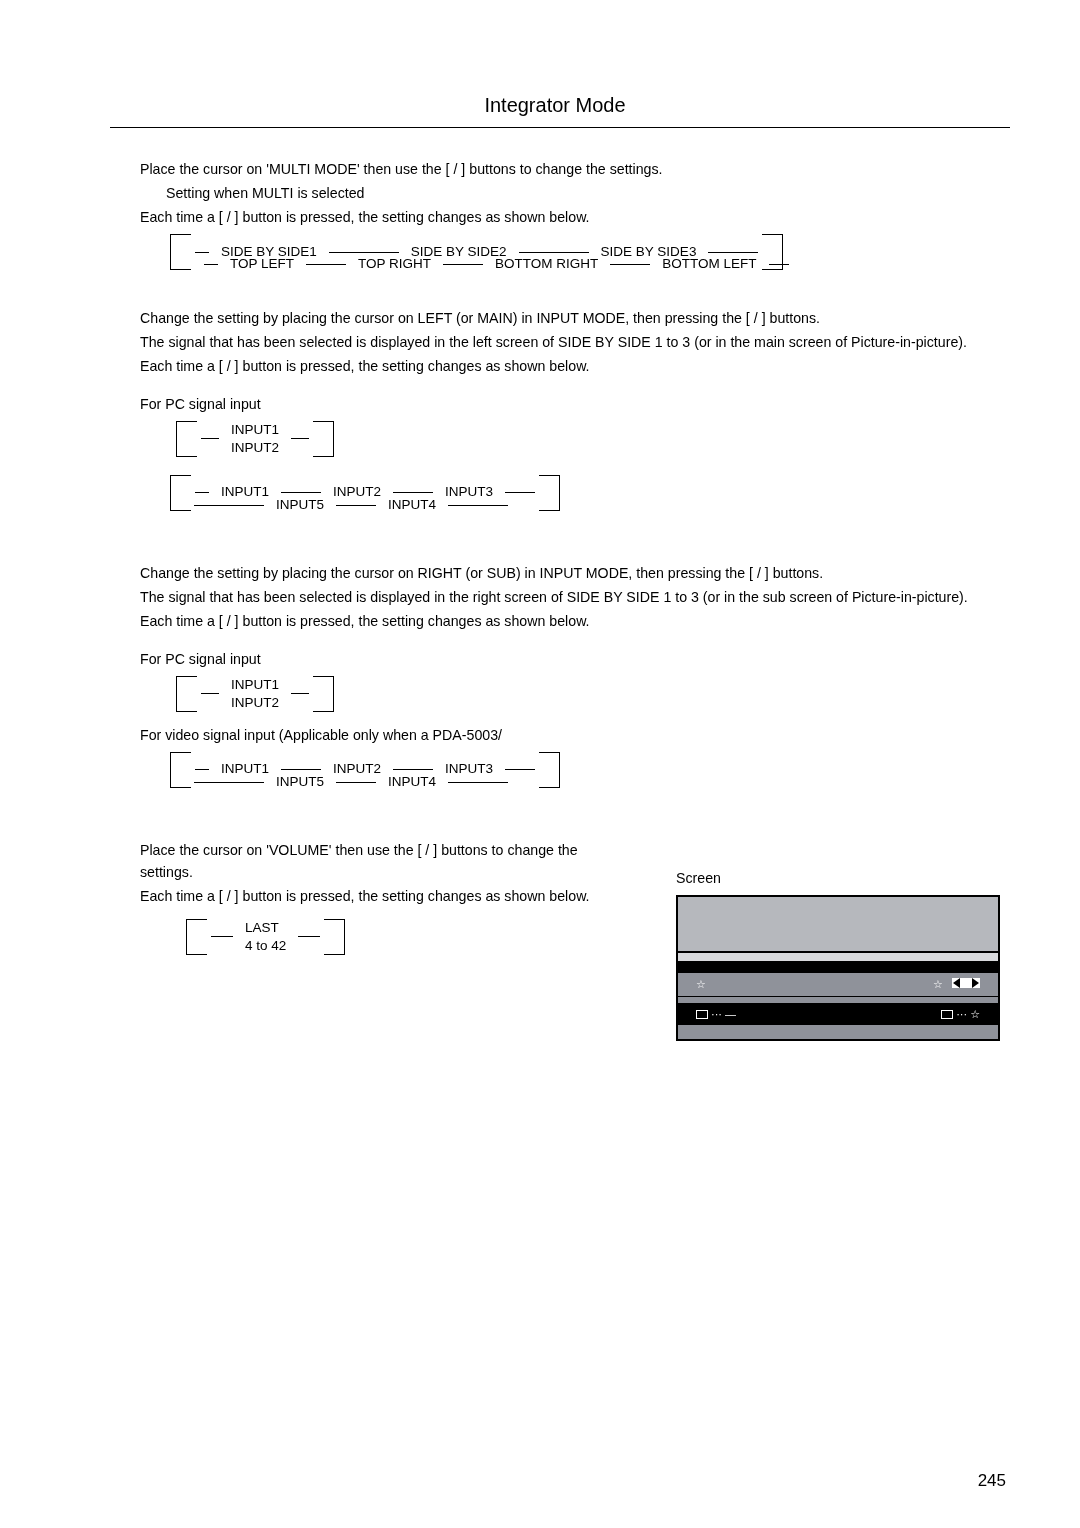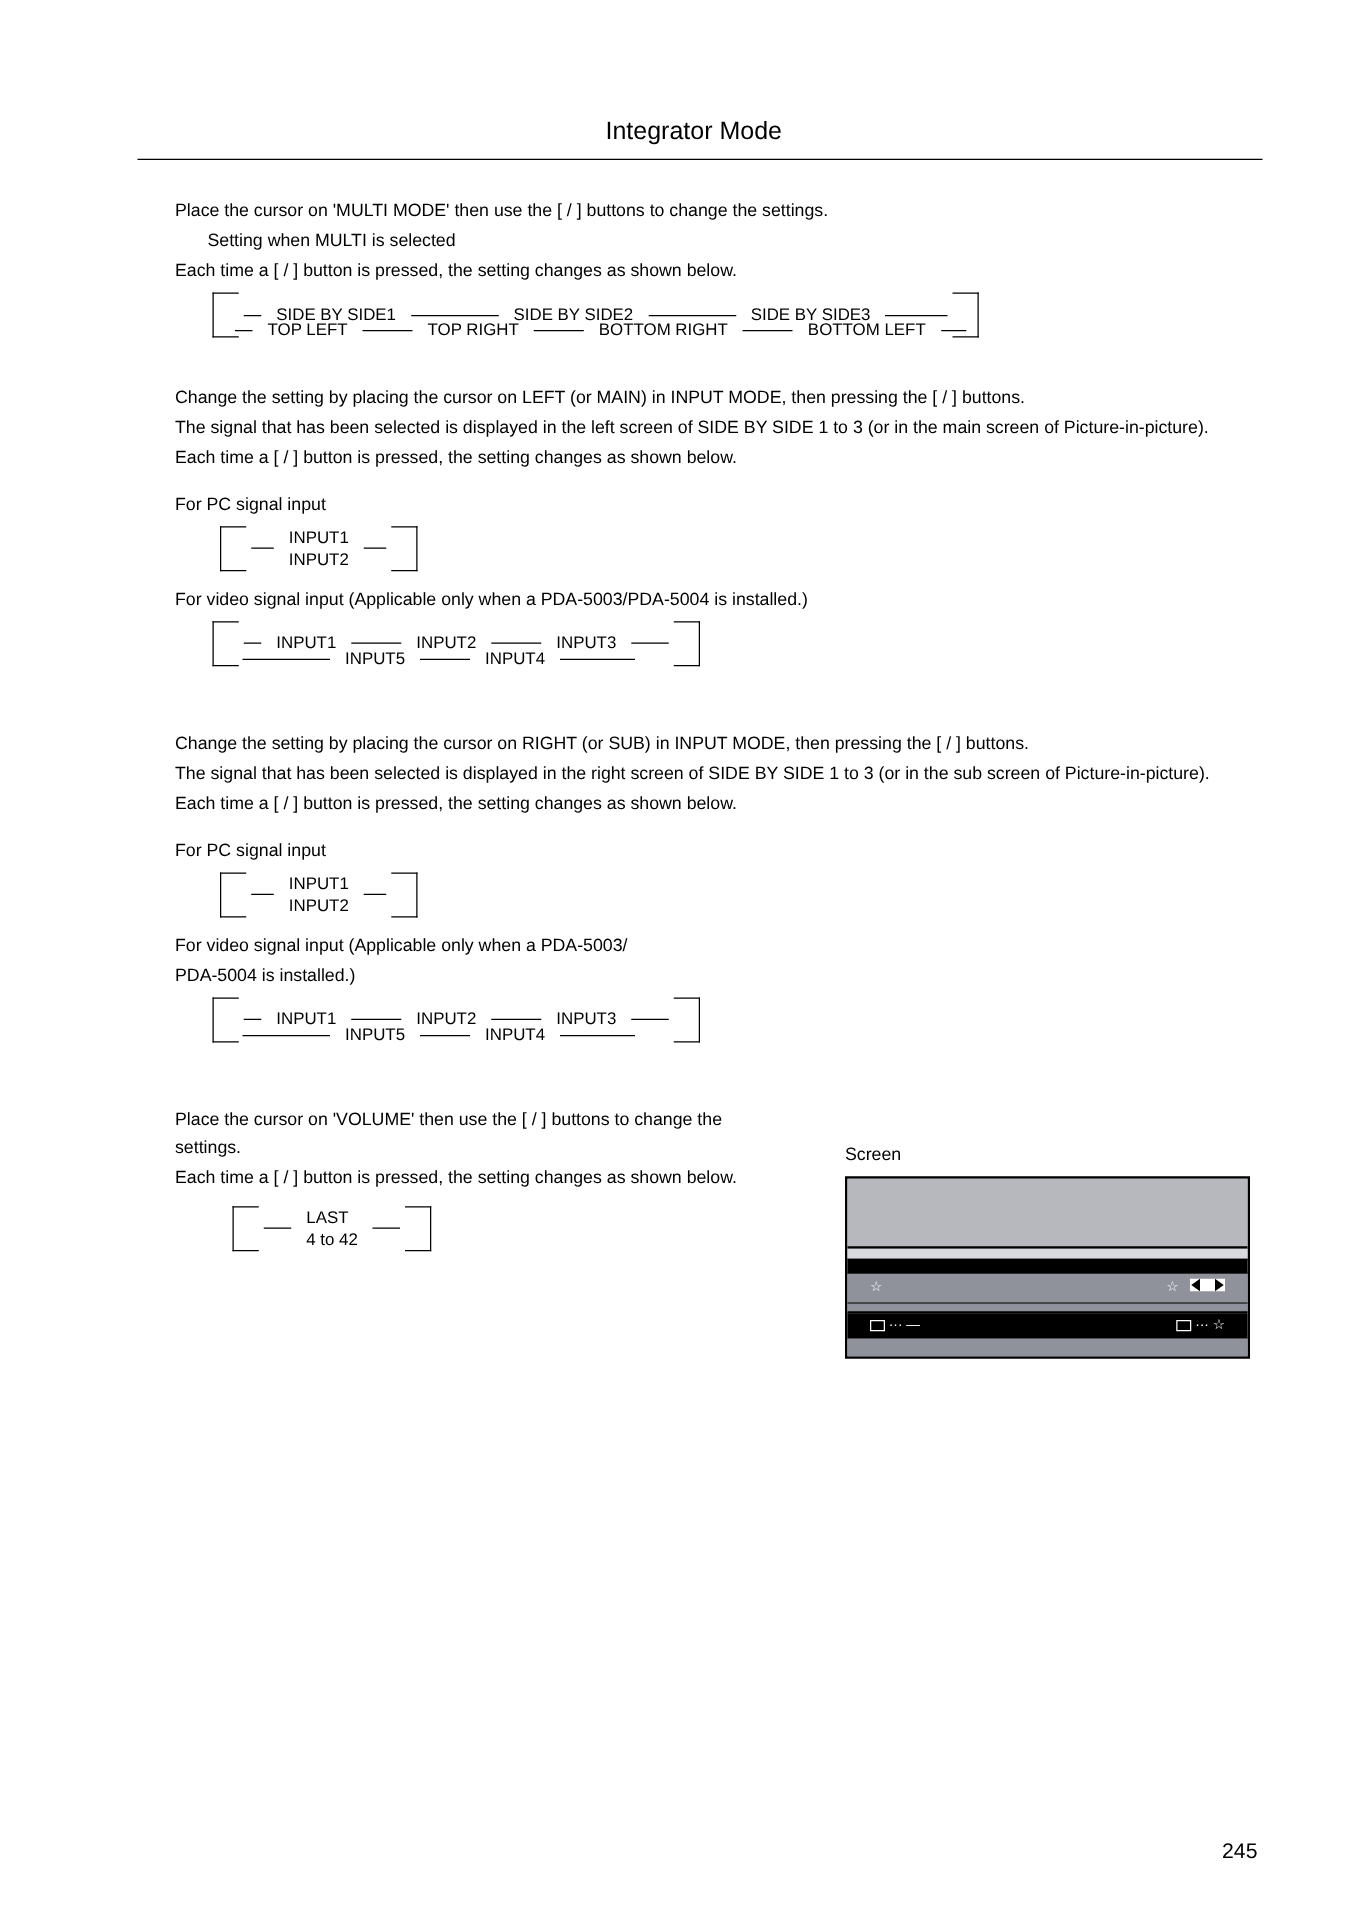--- a/index.html
+++ b/index.html
@@ -147,21 +147,21 @@
           <div class="bracket left"></div>
           <div class="seg" style="width:14px;"></div>
           <div class="node">SIDE BY SIDE1</div>
           <div class="seg long"></div>
           <div class="node">SIDE BY SIDE2</div>
           <div class="seg long"></div>
           <div class="node">SIDE BY SIDE3</div>
           <div class="seg" style="width:50px;"></div>
           <div class="bracket right"></div>
         </div>
-        <div class="cycle-row" style="position:relative; top:-18px; padding-left:8px;">
+        <div class="cycle-row" style="position:relative; top:-18px; padding-left:24px;">
           <div class="spacer" style="width:6px;"></div>
           <div class="seg" style="width:14px;"></div>
           <div class="node">TOP LEFT</div>
           <div class="seg"></div>
           <div class="node">TOP RIGHT</div>
           <div class="seg"></div>
           <div class="node">BOTTOM RIGHT</div>
           <div class="seg"></div>
           <div class="node">BOTTOM LEFT</div>
           <div class="seg" style="width:20px;"></div>
@@ -180,21 +180,20 @@
       <div class="bracket left"></div>
       <div class="seg" style="width:18px;"></div>
       <div class="col2">
         <span class="node">INPUT1</span>
         <span class="node">INPUT2</span>
       </div>
       <div class="seg" style="width:18px;"></div>
       <div class="bracket right"></div>
     </div>
 
-    <div class="p">For video signal input (Applicable only when a PDA-5003/PDA-5004 is installed.)</div>
     <div class="cycle-wrap" style="margin-left:30px;">
       <div class="cycle">
         <div class="cycle-row top">
           <div class="bracket left"></div>
           <div class="seg" style="width:14px;"></div>
           <div class="node">INPUT1</div>
           <div class="seg"></div>
           <div class="node">INPUT2</div>
           <div class="seg"></div>
           <div class="node">INPUT3</div>
@@ -225,21 +224,20 @@
       <div class="seg" style="width:18px;"></div>
       <div class="col2">
         <span class="node">INPUT1</span>
         <span class="node">INPUT2</span>
       </div>
       <div class="seg" style="width:18px;"></div>
       <div class="bracket right"></div>
     </div>
 
     <div class="p">For video signal input (Applicable only when a PDA-5003/</div>
-    <div class="p">PDA-5004 is installed.)</div>
     <div class="cycle-wrap" style="margin-left:30px;">
       <div class="cycle">
         <div class="cycle-row top">
           <div class="bracket left"></div>
           <div class="seg" style="width:14px;"></div>
           <div class="node">INPUT1</div>
           <div class="seg"></div>
           <div class="node">INPUT2</div>
           <div class="seg"></div>
           <div class="node">INPUT3</div>

